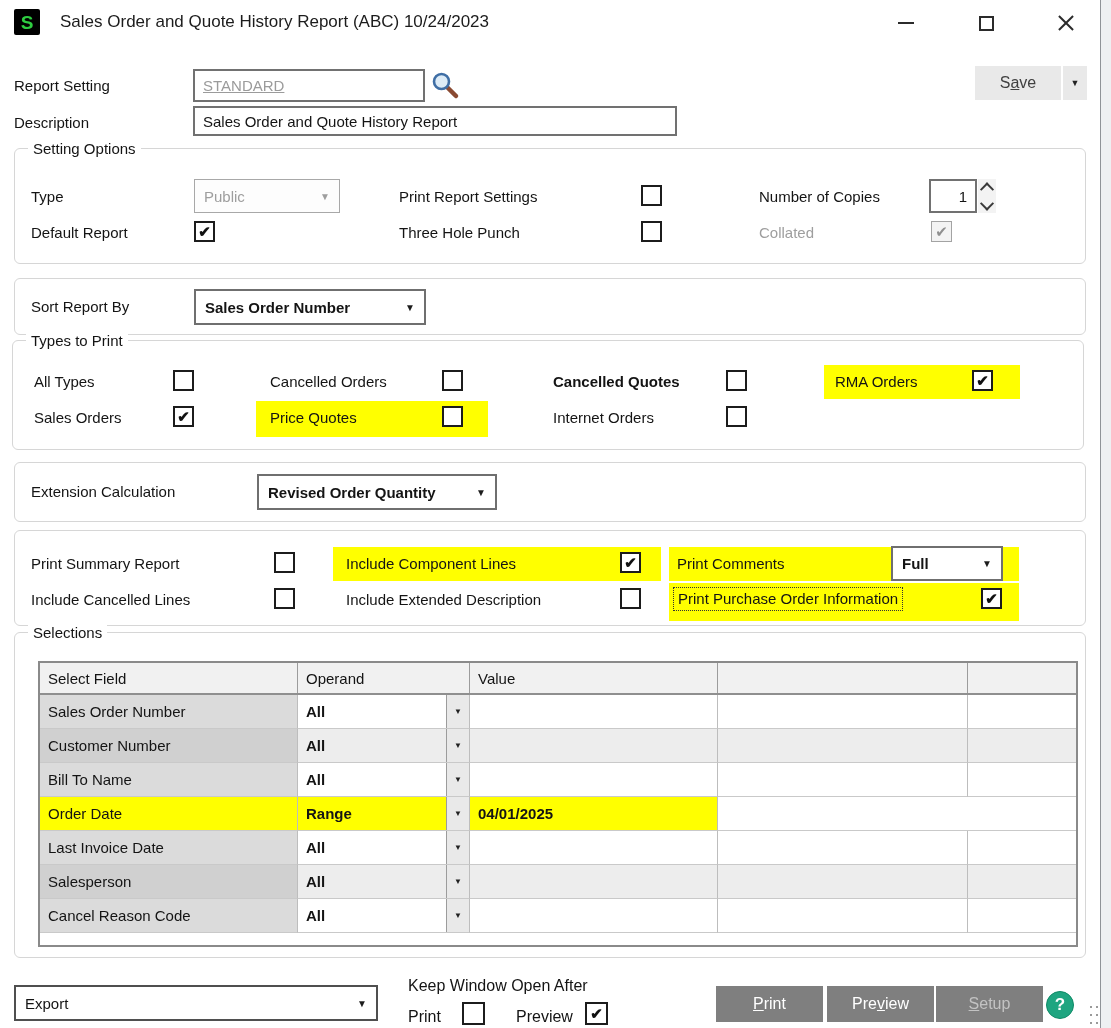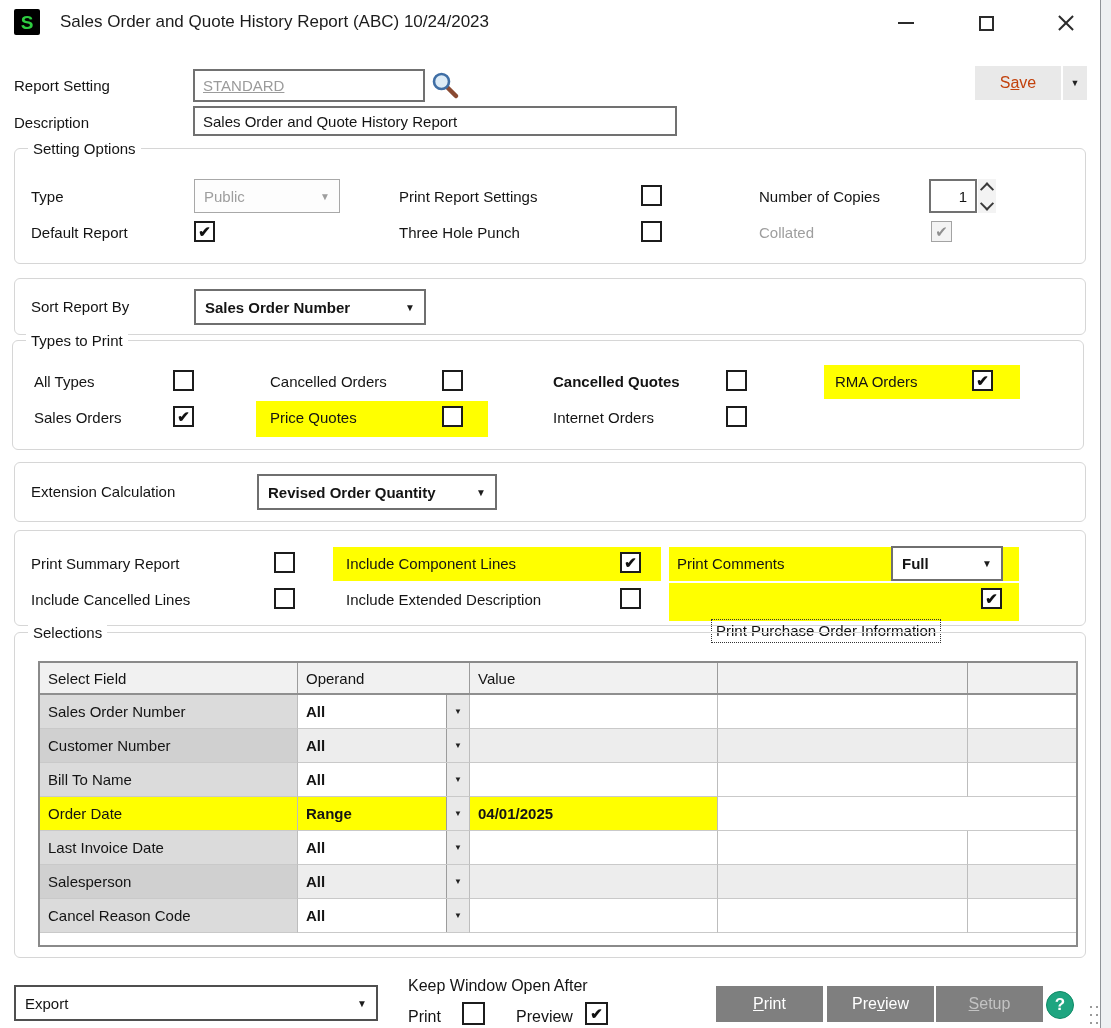--- a/index.html
+++ b/index.html
@@ -40,21 +40,21 @@
   .win-btn{position:absolute;top:8px;width:44px;height:30px;display:flex;align-items:center;justify-content:center;cursor:pointer;}
   .glyph-min{width:16px;border-top:2px solid #2b2b2b;}
   .glyph-max{width:15px;height:15px;border:2px solid #2b2b2b;box-sizing:border-box;}
   .glyph-close{position:relative;width:18px;height:18px;}
   .glyph-close::before,.glyph-close::after{content:'';position:absolute;left:-1px;top:8px;width:20px;height:2px;background:#2b2b2b;}
   .glyph-close::before{transform:rotate(45deg);}
   .glyph-close::after{transform:rotate(-45deg);}
 
   
   .save-btn{position:absolute;left:975px;top:66px;width:86px;height:34px;background:#e9e9e9;
-            display:flex;align-items:center;justify-content:center;font-size:16px;color:#c2410c;cursor:pointer;}
+            display:flex;align-items:center;justify-content:center;font-size:16px;color:#404040;cursor:pointer;}
   .save-arrow{position:absolute;left:1063px;top:66px;width:24px;height:34px;background:#e9e9e9;
               display:flex;align-items:center;justify-content:center;font-size:9px;color:#222;cursor:pointer;}
   .u{text-decoration:underline;}
 
   
   .spinner{position:absolute;display:flex;flex-direction:column;width:18px;background:#f3f3f3;cursor:pointer;}
   .spinner .sp{flex:1;display:flex;align-items:center;justify-content:center;}
   .chev{width:8px;height:8px;border-left:2px solid #3a3a3a;border-top:2px solid #3a3a3a;}
   .chev.up{transform:rotate(45deg) translate(1px,1px);}
   .chev.dn{transform:rotate(225deg) translate(1px,1px);}
@@ -222,21 +222,21 @@
       </div>
     <div class="lbl" style="left:662px;top:23px;">Print Comments</div>
     <div class="combo" style="left:876px;top:15px;width:112px;height:35px;">
       <span>Full</span>
       <span class="combo-arrow">▼</span>
     </div>
     <div class="lbl" style="left:16px;top:59px;">Include Cancelled Lines</div>
     <div class="cb" style="left:259px;top:57px;"></div>
     <div class="lbl" style="left:331px;top:59px;">Include Extended Description</div>
     <div class="cb" style="left:605px;top:57px;"></div>
-    <div class="lbl dotted" style="left:696px;top:56px;margin-top:32px;">Print Purchase Order Information</div>
+    <div class="lbl dotted" style="left:658px;top:56px;">Print Purchase Order Information</div>
     <div class="cb checked" style="left:966px;top:57px;">
         <span class="mark">✔</span>
       </div>
   </div>
 
   <div class="group" style="left:14px;top:632px;width:1072px;height:326px;">
     <div class="legend">Selections</div>
     <div class="grid">
       <div class="grid-header">
         <div class="gh c1">Select Field</div>

